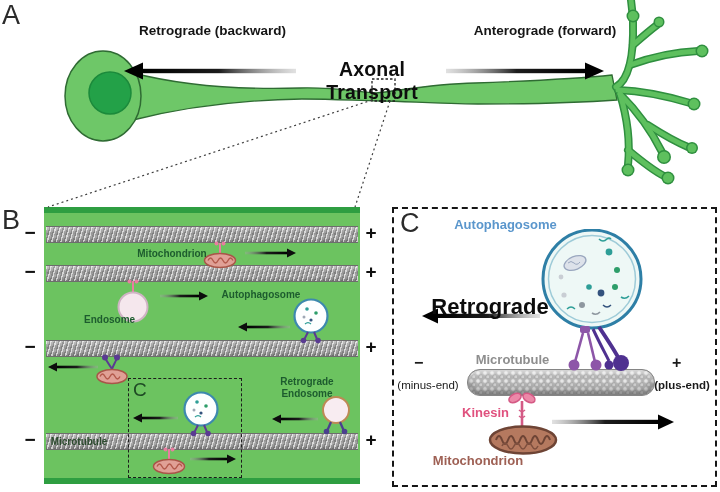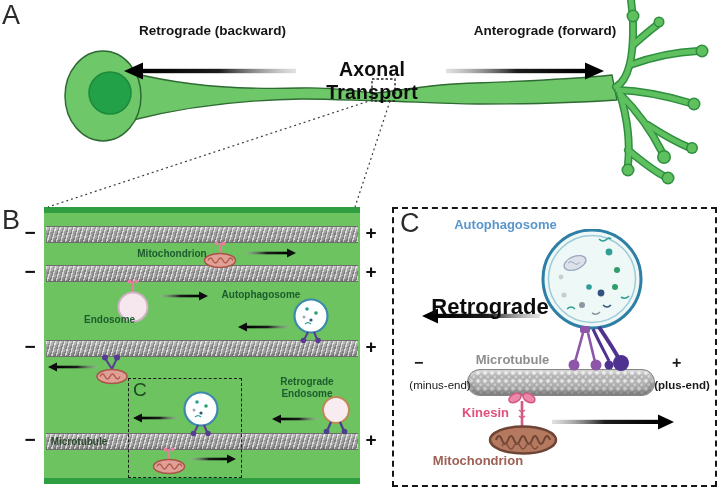--- a/index.html
+++ b/index.html
@@ -311,21 +311,21 @@
         <circle cx="84" cy="134" r="8" fill="#4f3190"></circle>
         <circle cx="72" cy="136" r="4.5" fill="#4f3190"></circle>
       </g>
     </svg>
   </div>
 
   <div class="abs clab c-dir ctr" style="left:430px;top:294px;width:120px;">Retrograde</div>
   <div class="abs clab c-gray ctr" style="left:470px;top:352px;width:85px;">Microtubule</div>
 
   <div class="abs c-sign" style="left:414px;top:354px;">−</div>
-  <div class="abs c-end ctr" style="left:404px;top:379px;width:72px;font-weight:normal;">(minus-end)</div>
+  <div class="abs c-end ctr" style="left:392px;top:379px;width:72px;font-weight:normal;">(minus-end)</div>
   <div class="abs c-sign" style="left:672px;top:354px;">+</div>
   <div class="abs c-end ctr" style="left:650px;top:379px;width:64px;font-weight:bold;">(plus-end)</div>
 
   <div class="abs clab c-pink" style="left:462px;top:405px;">Kinesin</div>
 
   <div class="org" style="left:503px;top:392px;">
     <svg width="40" height="42" viewBox="0 0 40 42">
       <ellipse cx="12" cy="6" rx="6.5" ry="4" fill="#ec88a8" stroke="#d45a85" stroke-width="1.5" transform="rotate(-28 12 6)"></ellipse>
       <ellipse cx="26" cy="6" rx="6.5" ry="4" fill="#ec88a8" stroke="#d45a85" stroke-width="1.5" transform="rotate(28 26 6)"></ellipse>
       <path d="M19,9 C19,16 19,24 19,38" fill="none" stroke="#d45a85" stroke-width="2.6"></path>

